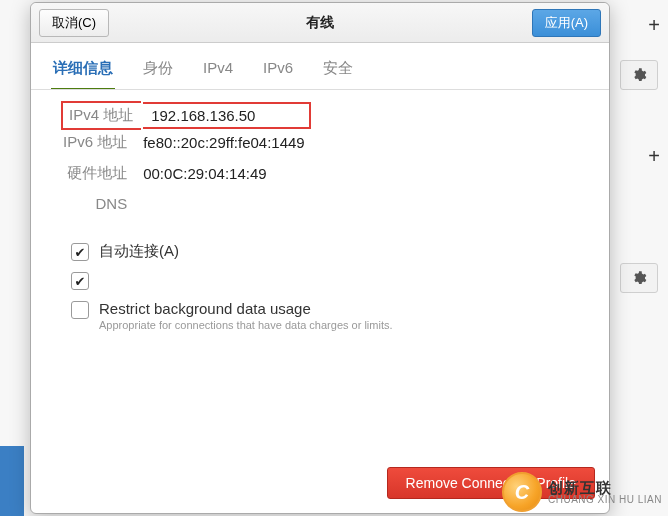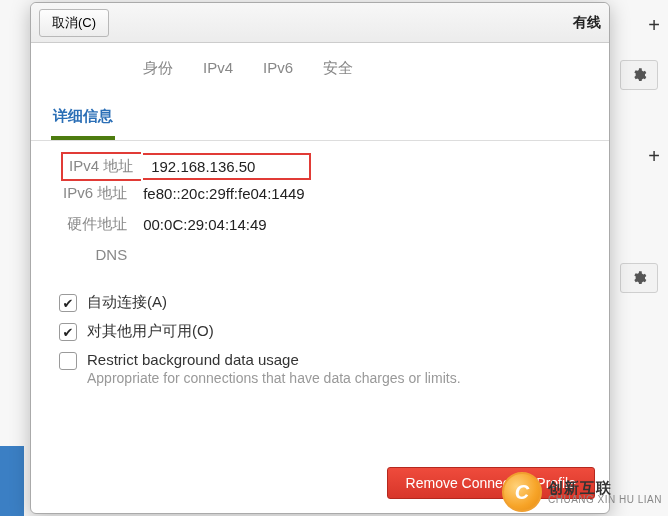--- a/index.html
+++ b/index.html
@@ -49,33 +49,33 @@
       background:linear-gradient(#5ca7e6,#3b8fd8);
       border:1px solid #2e76b8; color:#fff;
     }
     .title{ font-weight:600; color:#222;}
     .tabs{
       display:flex; gap:26px;
       padding:10px 20px 0 20px;
       border-bottom:1px solid #ddd;
     }
     .tab{ padding:6px 2px 10px 2px; color:#888; cursor:pointer; font-size:15px;}
-    .tab.active{ color:#2b6fb6; border-bottom:4px solid #4d7c0f; font-weight:600;margin-top:48px;}
+    .tab.active{ color:#2b6fb6; border-bottom:1px solid #4d7c0f; font-weight:600;}
     .content{
       padding:14px 24px 0 24px;
       flex:1;
       overflow:auto;
     }
     table.info{ border-collapse:collapse; }
     table.info td{ padding:6px 8px; vertical-align:middle; font-size:15px; white-space:nowrap;}
     table.info td.k{ color:#888; text-align:right; min-width:76px;}
     table.info td.v{ color:#222; }
     .highlight-box{ display:inline-block; border:2px solid #e13b36; padding:3px 54px 3px 6px; margin:-3px -6px;}
-    .check-row{ display:flex; align-items:flex-start; gap:10px; margin:10px 4px; font-size:15px; color:#333;}
-    .check-row .sub{ color:#999; font-size:14px; margin-top:2px;}
+    .check-row{ display:flex; align-items:flex-start; gap:10px; margin:10px 16px; font-size:15px; color:#333;}
+    .check-row .sub{ color:#999; font-size:11px; margin-top:2px;}
     .cb{
       width:18px; height:18px; border:1px solid #9a9a9a; border-radius:3px;
       background:#fff; display:flex;align-items:center;justify-content:center;
       font-size:13px; color:#222; flex-shrink:0; margin-top:1px;
     }
     .cb.checked::after{ content:"✔"; }
     .footer{
       padding:10px 14px 14px 0; display:flex; justify-content:flex-end;
       border-top:0;
     }
@@ -118,20 +118,21 @@
         <path fill="#555" d="M12 8a4 4 0 1 0 0 8 4 4 0 0 0 0-8zm9 4a7.9 7.9 0 0 0-.1-1.3l2.1-1.6-2-3.4-2.5 1a8 8 0 0 0-2.2-1.3L16 2h-4l-.3 2.4a8 8 0 0 0-2.2 1.3l-2.5-1-2 3.4 2.1 1.6A7.9 7.9 0 0 0 7 12c0 .4 0 .9.1 1.3L5 14.9l2 3.4 2.5-1a8 8 0 0 0 2.2 1.3L12 21h4l.3-2.4a8 8 0 0 0 2.2-1.3l2.5 1 2-3.4-2.1-1.6c.1-.4.1-.9.1-1.3z"></path>
       </svg>
   </div>
 </div>
 <div class="blue-strip"></div>
 
 <div class="dialog">
   <div class="titlebar">
     <button class="btn">取消(C)</button>
     <div class="title">有线</div>
+    <button class="btn btn-primary">应用(A)</button>
   </div>
 
   <div class="tabs">
     <div class="tab active">详细信息</div>
     <div class="tab">身份</div>
     <div class="tab">IPv4</div>
     <div class="tab">IPv6</div>
     <div class="tab">安全</div>
   </div>
 
@@ -158,21 +159,20 @@
       </table>
 
     <div style="height:14px"></div>
 
     <div class="check-row">
       <div class="cb checked"></div>
       <div>自动连接(A)</div>
     </div>
     <div class="check-row">
       <div class="cb checked"></div>
-      <div>对其他用户可用(O)</div>
     </div>
     <div class="check-row">
       <div class="cb"></div>
       <div>
         <div>Restrict background data usage</div>
         <div class="sub">Appropriate for connections that have data charges or limits.</div>
       </div>
     </div>
   </div>
 

